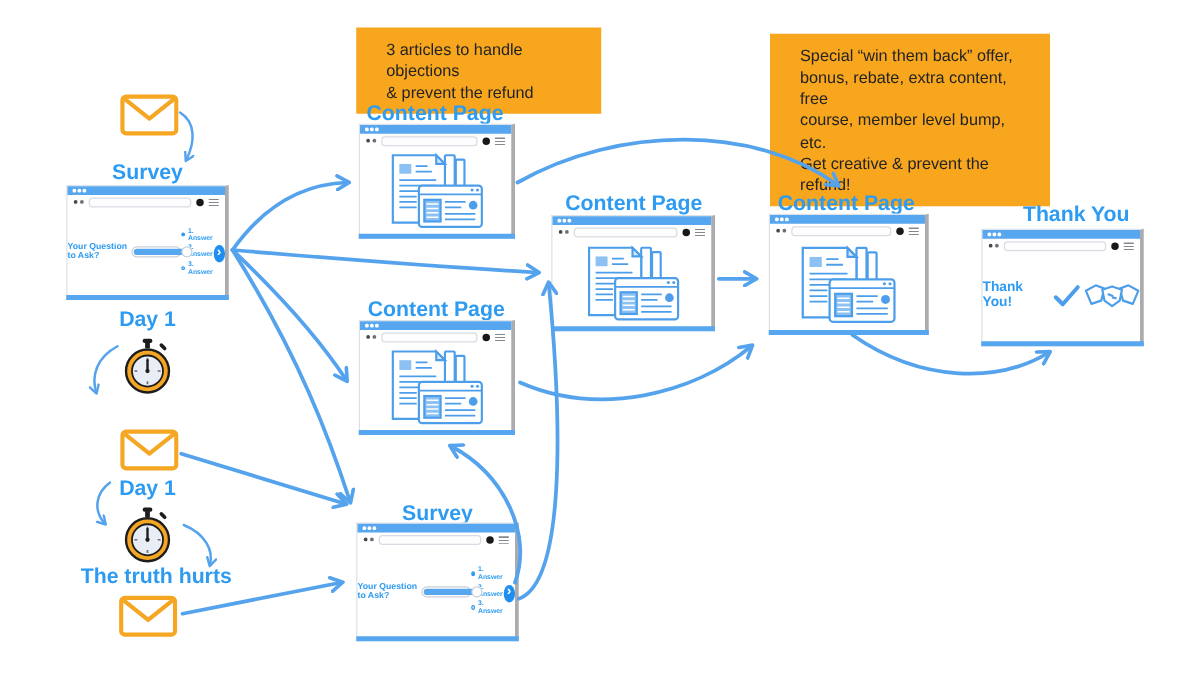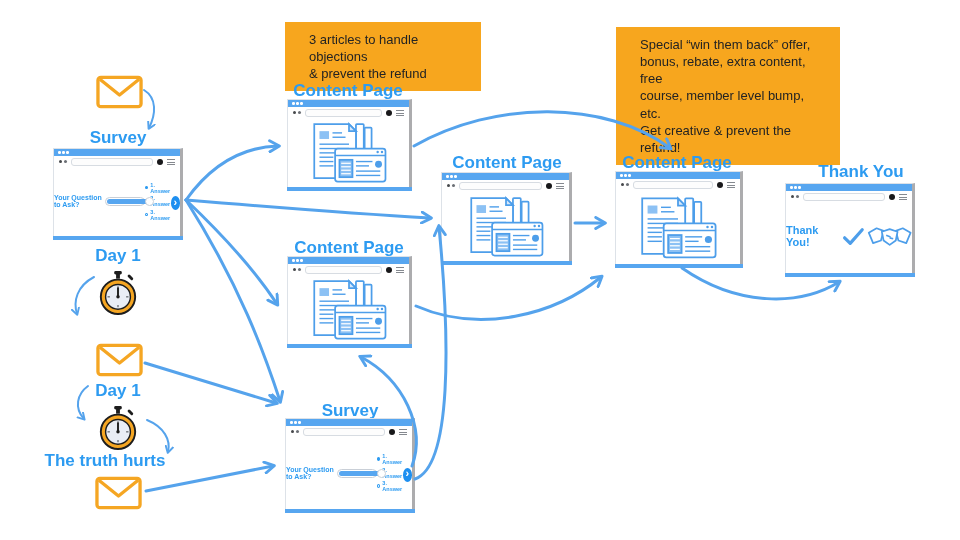--- a/index.html
+++ b/index.html
@@ -158,21 +158,21 @@
     <circle cx="22" cy="28" r="18" fill="#F5A623" stroke="#1D1D1D" stroke-width="2"></circle>
     <circle cx="22" cy="28" r="13" fill="#E9EDF5" stroke="#1D1D1D" stroke-width="1.5"></circle>
     <line x1="22" y1="17" x2="22" y2="19.5" stroke="#6B6F75" stroke-width="1.4"></line>
     <line x1="22" y1="36.5" x2="22" y2="39" stroke="#6B6F75" stroke-width="1.4"></line>
     <line x1="11" y1="28" x2="13.5" y2="28" stroke="#6B6F75" stroke-width="1.4"></line>
     <line x1="30.5" y1="28" x2="33" y2="28" stroke="#6B6F75" stroke-width="1.4"></line>
     <line x1="22" y1="28" x2="22" y2="19" stroke="#1D1D1D" stroke-width="2" stroke-linecap="round"></line>
     <circle cx="22" cy="28" r="1.8" fill="#1D1D1D"></circle>
   </svg>
 
-  <div class="nodelabel" style="left:35px;top:453px;width:140px">The truth hurts</div>
+  <div class="nodelabel" style="left:55px;top:453px;width:140px">The truth hurts</div>
 
   <svg class="icon" style="left:95px;top:476px" width="47" height="34" viewBox="0 0 48 34">
     <g fill="#fff" stroke="#F5A623" stroke-width="3.4" stroke-linejoin="round">
       <rect x="2" y="2" width="44" height="30" rx="3"></rect>
       <path d="M4,4 L24,20 L44,4" fill="none"></path>
     </g>
   </svg>
 
   <div class="nodelabel" style="left:288px;top:83px;width:120px">Content Page</div>
   <div class="win" style="left:287px;top:99px;width:125px;height:92px">

